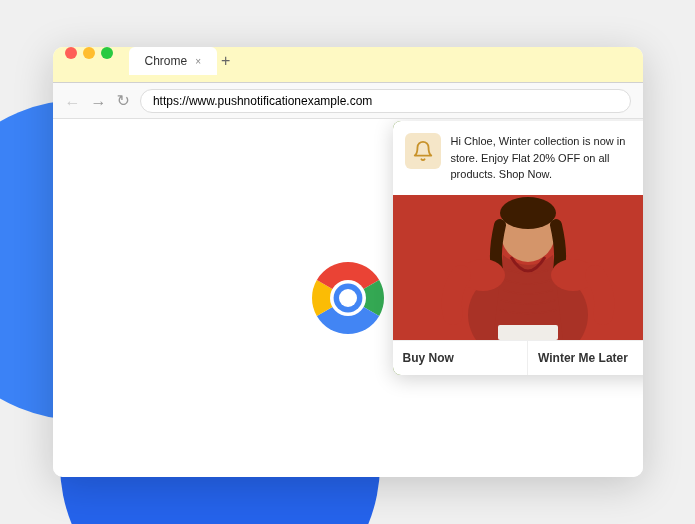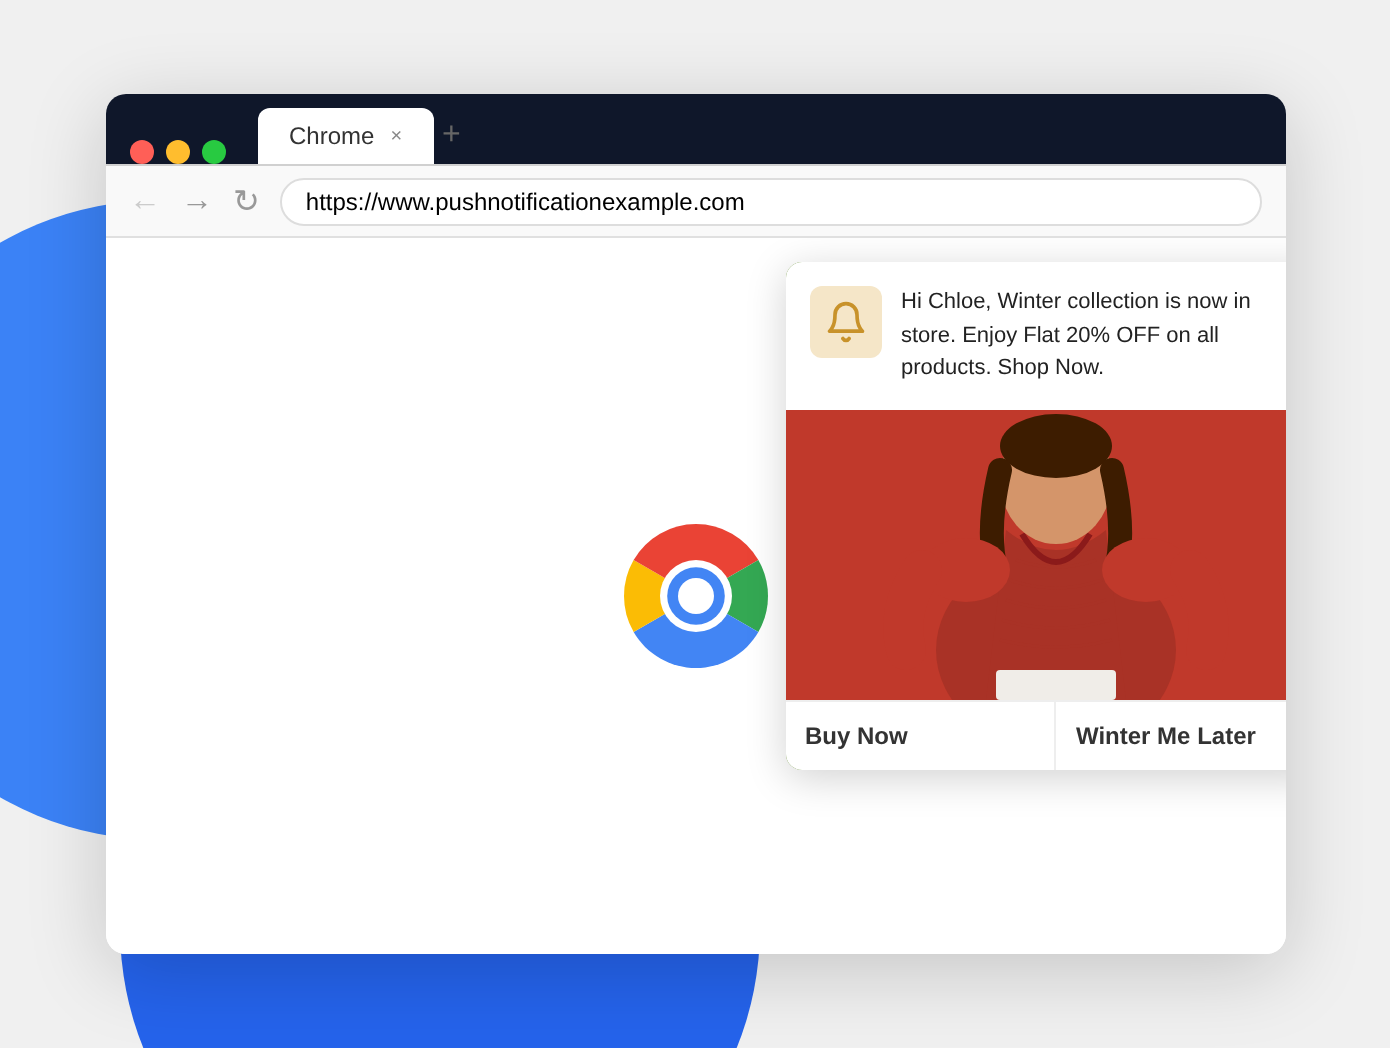--- a/index.html
+++ b/index.html
@@ -46,25 +46,25 @@
       width: 590px;
       height: 430px;
       background: #fff;
       border-radius: 10px;
       box-shadow: 0 8px 40px rgba(0,0,0,0.18);
       overflow: visible;
     }
 
     
     .title-bar {
-      background: #0f172a;
+      background: #fef9c3;
       border-radius: 10px 10px 0 0;
       height: 36px;
       display: flex;
-      align-items: flex-end;
+      align-items: flex-start;
       padding: 0 12px;
       border-bottom: 1px solid #d0d0d0;
       position: relative;
     }
 
     .traffic-lights {
       display: flex;
       gap: 6px;
       align-items: center;
     }
@@ -165,21 +165,21 @@
     }
 
     .chrome-logo svg {
       width: 90px;
       height: 90px;
     }
 
     
     .push-notification {
       position: absolute;
-      top: 12px;
+      top: 2px;
       right: -20px;
       width: 270px;
       background: #4d7c0f;
       border-radius: 8px;
       box-shadow: 0 4px 20px rgba(0,0,0,0.18);
       overflow: hidden;
       z-index: 10;
     }
 
     .notif-header {

